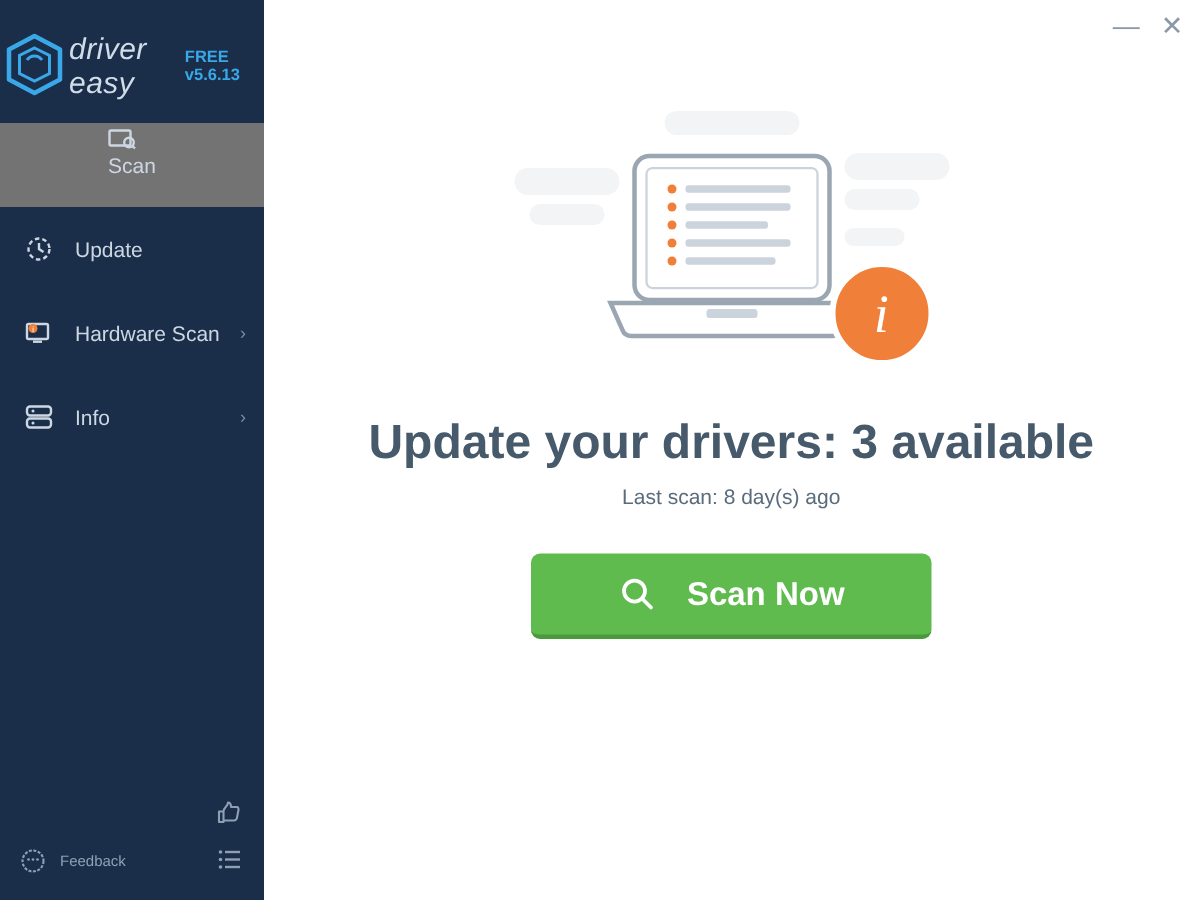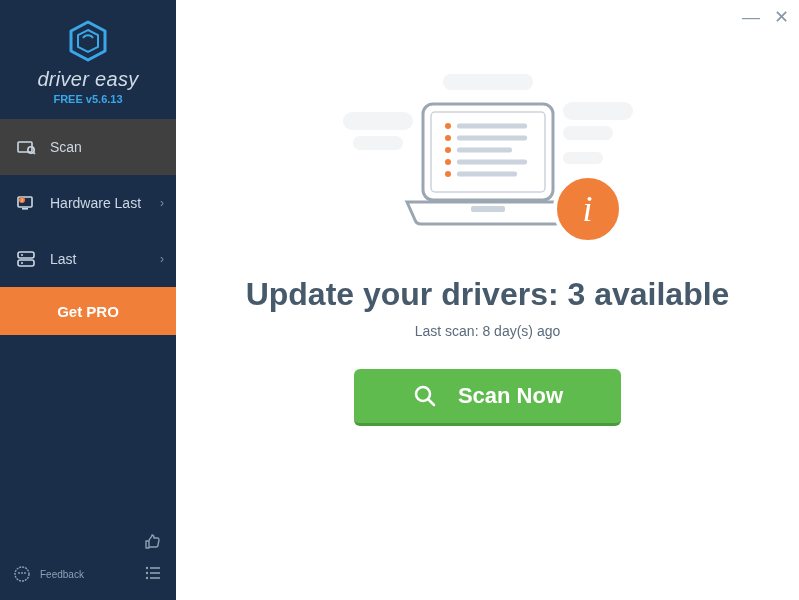--- a/index.html
+++ b/index.html
@@ -1,26 +1,26 @@
 <!DOCTYPE html>
 <html><head>
 <meta charset="utf-8">
 <style>
 * { margin: 0; padding: 0; box-sizing: border-box; font-family: -apple-system, BlinkMacSystemFont, "Segoe UI", Arial, sans-serif; }
 body { width: 799px; height: 600px; background: #fff; overflow: hidden; display: flex; position: relative; }
 
 .sidebar { width: 176px; height: 100%; background: #1a2e4a; display: flex; flex-direction: column; color: #fff; }
-.logo-area { display: flex; flex-direction: column; align-items: center; padding: 18px 0 14px; }
+.logo-area { display: flex; flex-direction: row; align-items: center; padding: 18px 0 14px; }
 .logo-icon { width: 46px; height: 46px; }
 .logo-text { font-size: 20px; font-style: italic; font-weight: 500; color: #d0dce8; margin-top: 4px; letter-spacing: 0.3px; }
 .logo-version { font-size: 11px; color: #3aa8e8; margin-top: 2px; font-weight: 600; }
 
 .nav { flex: 1; }
 .nav-item { display: flex; align-items: center; height: 56px; padding: 0 16px; cursor: pointer; color: #cdd7e3; font-size: 14px; position: relative; }
-.nav-item.active { background: #404040; }
+.nav-item.active { background: #737373; flex-direction: column; }
 .nav-item .nav-icon { width: 20px; height: 20px; margin-right: 14px; display: flex; align-items: center; justify-content: center; }
 .nav-item .chev { position: absolute; right: 12px; font-size: 12px; color: #7d8fa3; }
 
 .get-pro { background: #f07f3a; color: #fff; height: 48px; display: flex; align-items: center; justify-content: center; font-weight: 700; font-size: 15px; cursor: pointer; }
 
 .sidebar-footer { display: flex; align-items: flex-end; justify-content: space-between; padding: 10px 12px 16px; color: #8fa0b4; }
 .feedback { display: flex; align-items: center; gap: 8px; font-size: 10px; cursor: pointer; }
 .footer-icons { display: flex; flex-direction: column; gap: 10px; align-items: center; }
 .footer-icon { width: 22px; height: 22px; display: flex; align-items: center; justify-content: center; cursor: pointer; }
 
@@ -67,43 +67,49 @@
             <rect x="2" y="5" width="14" height="10" rx="1" fill="none" stroke="#cdd7e3" stroke-width="1.6"></rect>
             <circle cx="15" cy="13" r="3.2" fill="none" stroke="#cdd7e3" stroke-width="1.6"></circle>
             <line x1="17.2" y1="15.2" x2="19" y2="17" stroke="#cdd7e3" stroke-width="1.6"></line>
           </svg>
       </span>
       <span>Scan</span>
     </div>
     <div class="nav-item">
       <span class="nav-icon">
         <svg width="20" height="20" viewBox="0 0 20 20">
+            <circle cx="10" cy="10" r="7" fill="none" stroke="#cdd7e3" stroke-width="1.6" stroke-dasharray="3 2"></circle>
+            <path d="M10 6 L10 10 L13 12" fill="none" stroke="#cdd7e3" stroke-width="1.6"></path>
+          </svg>
+      </span>
+      <span>Update</span>
+    </div>
+    <div class="nav-item">
+      <span class="nav-icon">
+        <svg width="20" height="20" viewBox="0 0 20 20">
             <rect x="2" y="4" width="14" height="10" rx="1" fill="none" stroke="#cdd7e3" stroke-width="1.6"></rect>
             <rect x="6" y="15" width="6" height="1.6" fill="#cdd7e3"></rect>
             <circle cx="6" cy="7" r="3" fill="#f07f3a"></circle>
             <text x="6" y="9.2" text-anchor="middle" font-size="5" fill="#fff" font-family="Arial">i</text>
           </svg>
       </span>
-      <span>Hardware Last</span>
+      <span>Hardware Scan</span>
       <span class="chev">›</span>
     </div>
     <div class="nav-item">
       <span class="nav-icon">
         <svg width="20" height="20" viewBox="0 0 20 20">
             <rect x="2" y="3" width="16" height="6" rx="2" fill="none" stroke="#cdd7e3" stroke-width="1.6"></rect>
             <rect x="2" y="11" width="16" height="6" rx="2" fill="none" stroke="#cdd7e3" stroke-width="1.6"></rect>
             <circle cx="6" cy="6" r="1" fill="#cdd7e3"></circle>
             <circle cx="6" cy="14" r="1" fill="#cdd7e3"></circle>
           </svg>
       </span>
-      <span>Last</span>
+      <span>Info</span>
       <span class="chev">›</span>
-    </div>
-    <div class="get-pro">
-      <span>Get PRO</span>
     </div>
   </div>
 
   <div class="sidebar-footer">
     <div class="feedback">
       <span>
         <svg width="20" height="20" viewBox="0 0 20 20">
             <circle cx="10" cy="10" r="7" fill="none" stroke="#8fa0b4" stroke-width="1.4" stroke-dasharray="2 1"></circle>
             <circle cx="7" cy="9" r="0.9" fill="#8fa0b4"></circle>
             <circle cx="10" cy="9" r="0.9" fill="#8fa0b4"></circle>

